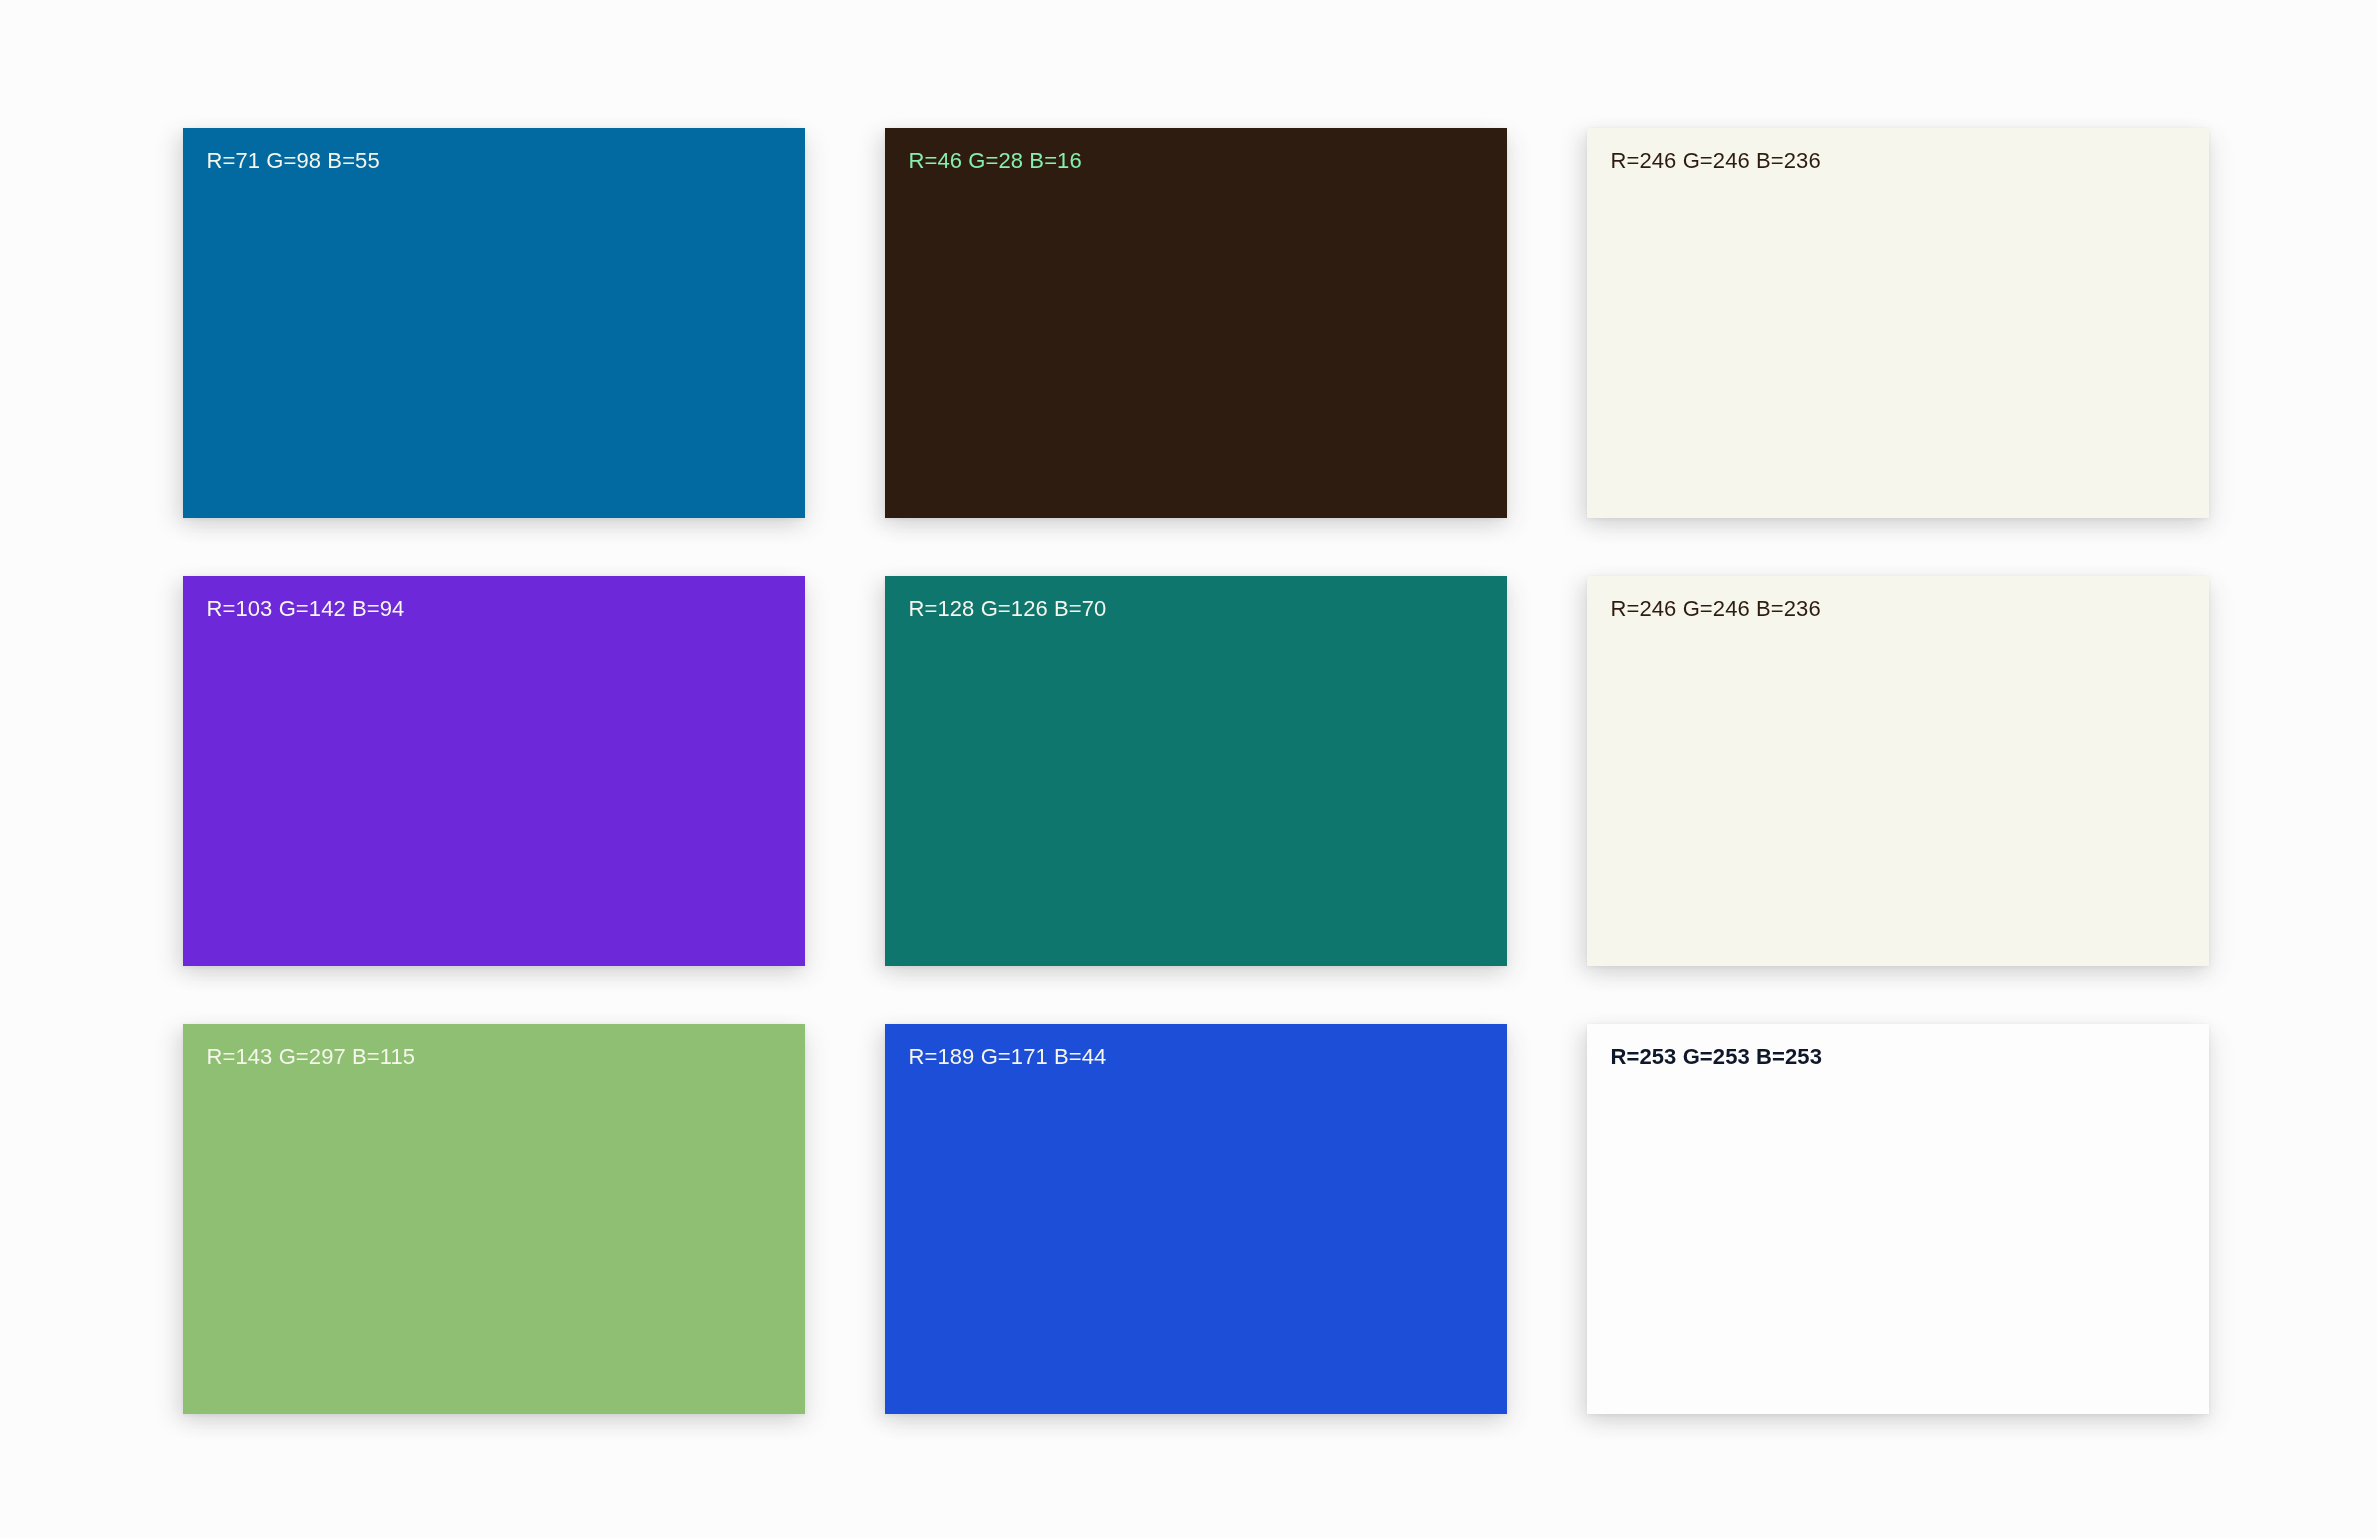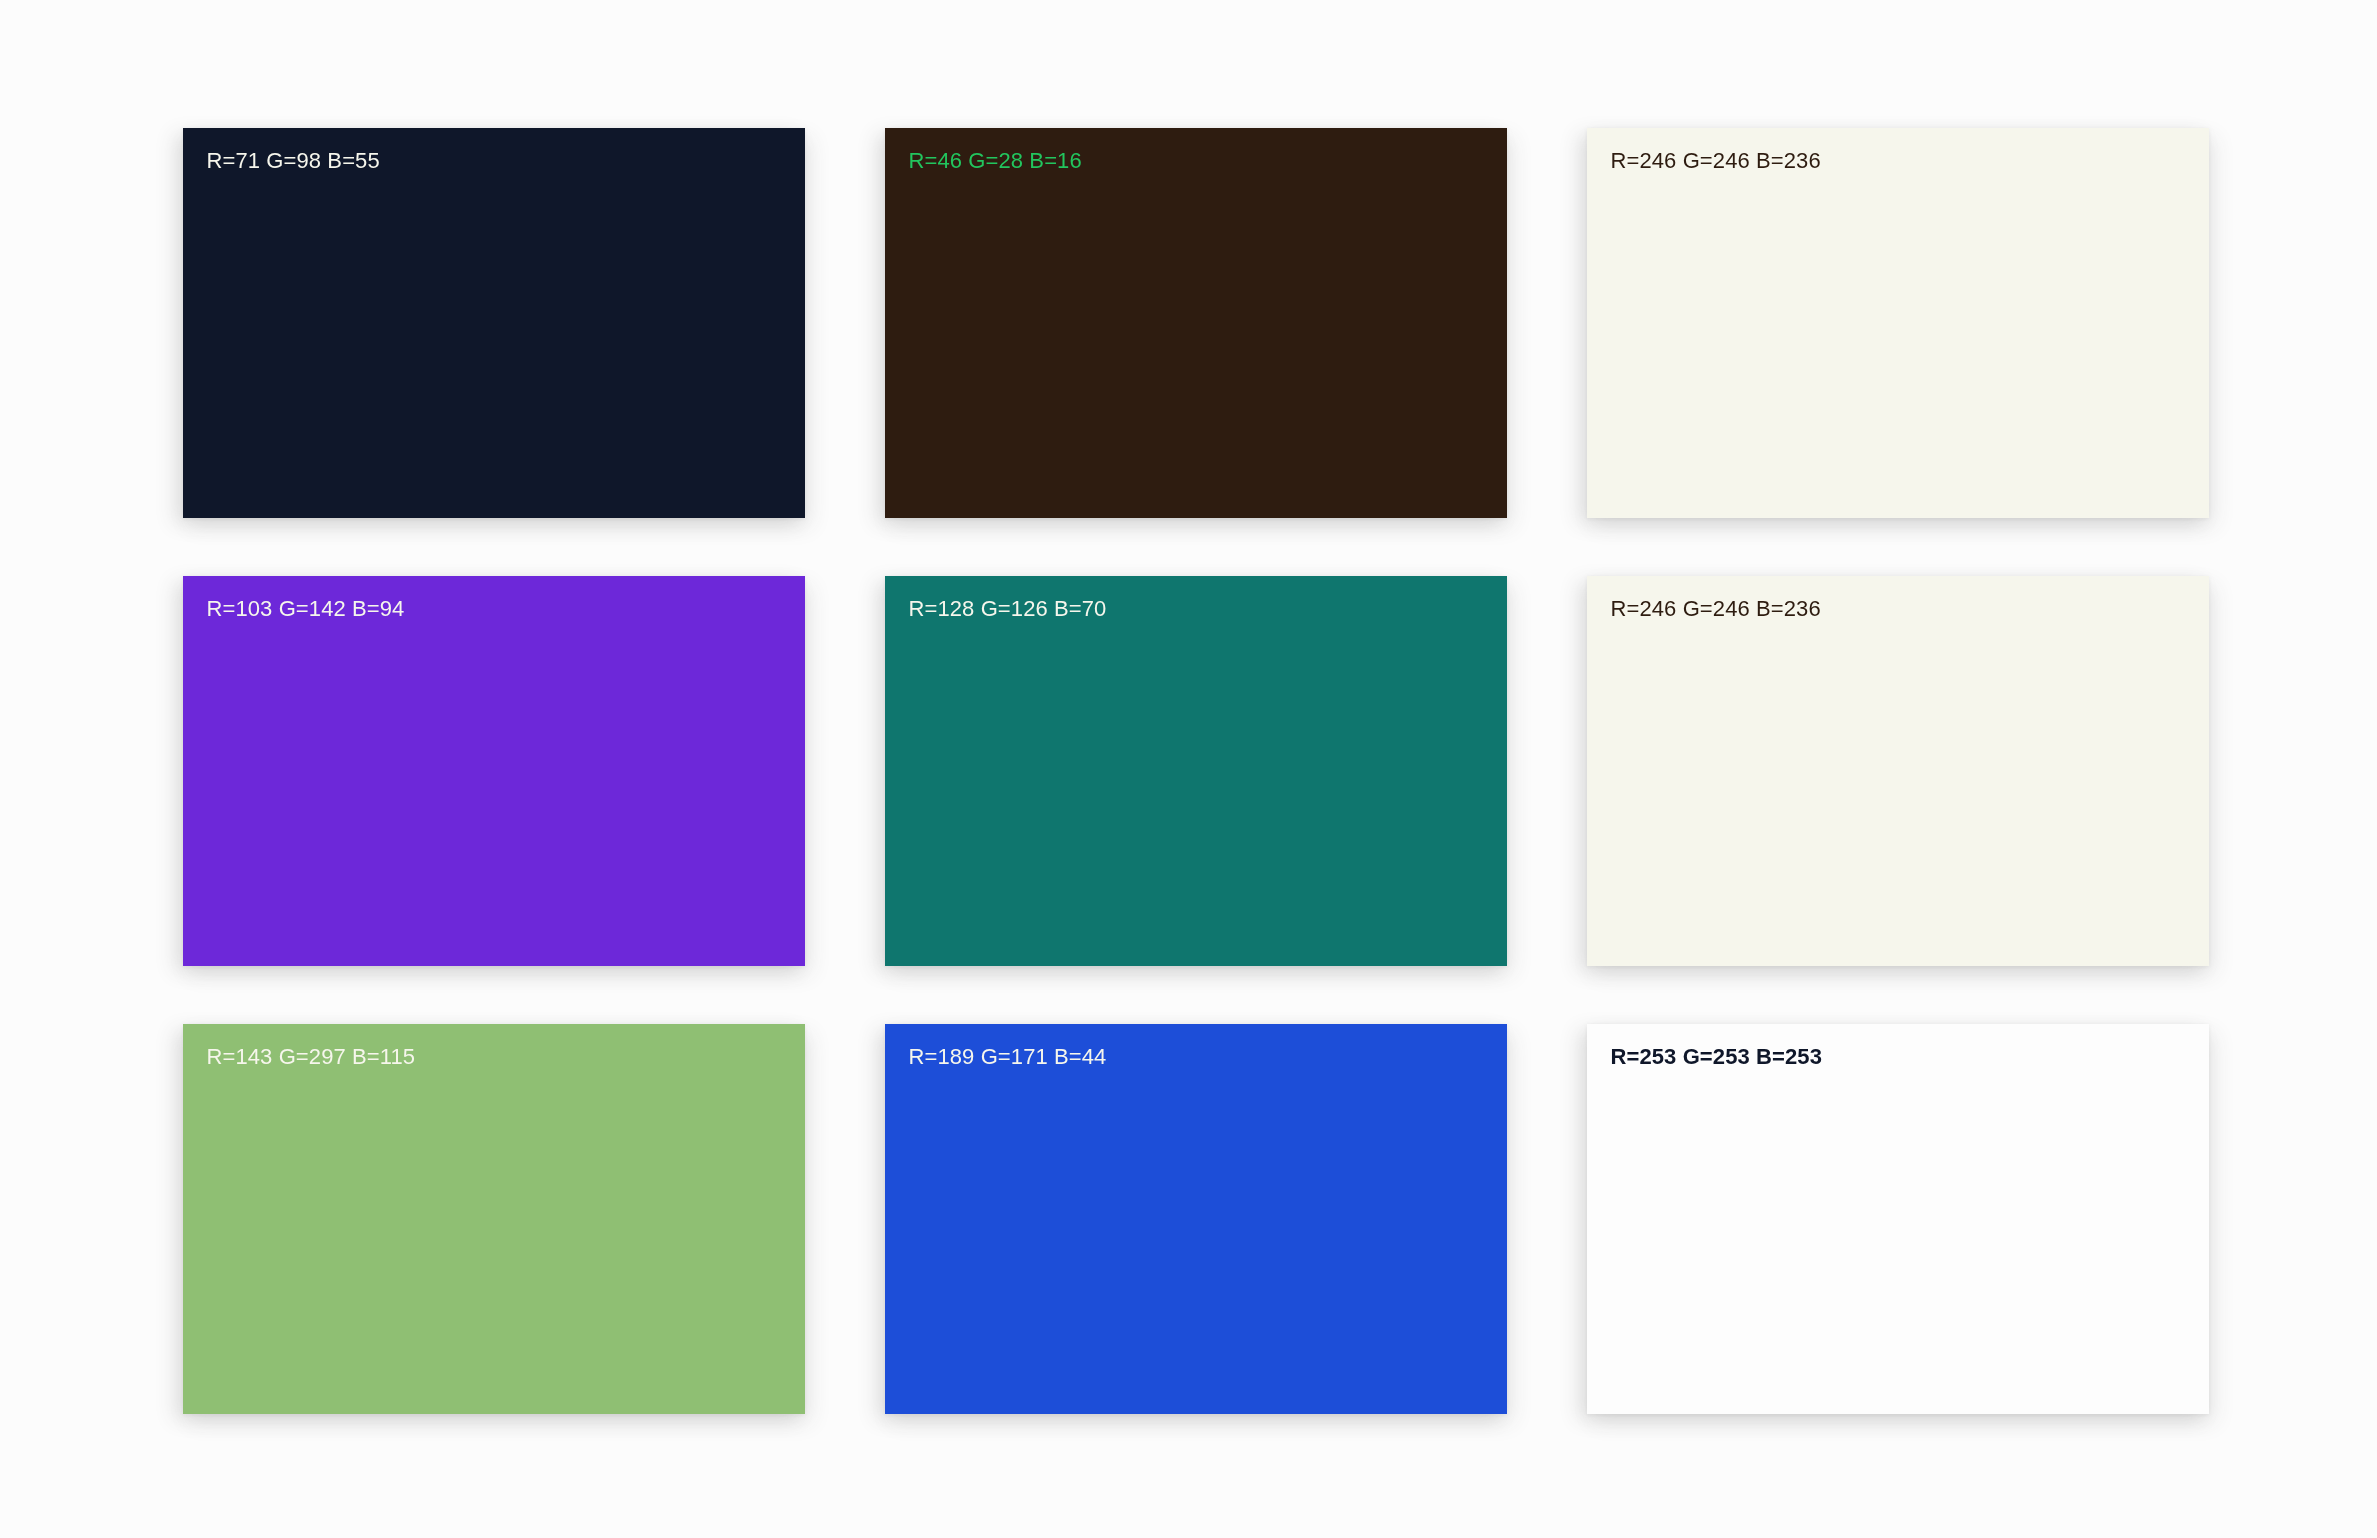--- a/index.html
+++ b/index.html
@@ -44,25 +44,25 @@
     font-weight: 400;
     letter-spacing: 0.1px;
     line-height: 1;
     white-space: nowrap;
   }
 </style>
 </head>
 <body style="background: rgb(252, 252, 252);">
 
 <div id="palette-grid">
-    <div class="swatch" style="background: #0f172a;">
+    <div class="swatch" style="background: #0369a1;">
       <span class="swatch-label" style="color: rgb(246, 246, 236);">R=71 G=98 B=55</span>
     </div>
     <div class="swatch" style="background: rgb(46, 28, 16);">
-      <span class="swatch-label" style="color: #22c55e;">R=46 G=28 B=16</span>
+      <span class="swatch-label" style="color: #86efac;">R=46 G=28 B=16</span>
     </div>
     <div class="swatch" style="background: rgb(246, 246, 236);">
       <span class="swatch-label" style="color: rgb(46, 28, 16);">R=246 G=246 B=236</span>
     </div>
     <div class="swatch" style="background: #6d28d9;">
       <span class="swatch-label" style="color: rgb(246, 246, 236);">R=103 G=142 B=94</span>
     </div>
     <div class="swatch" style="background: #0f766e;">
       <span class="swatch-label" style="color: rgb(246, 246, 236);">R=128 G=126 B=70</span>
     </div>

